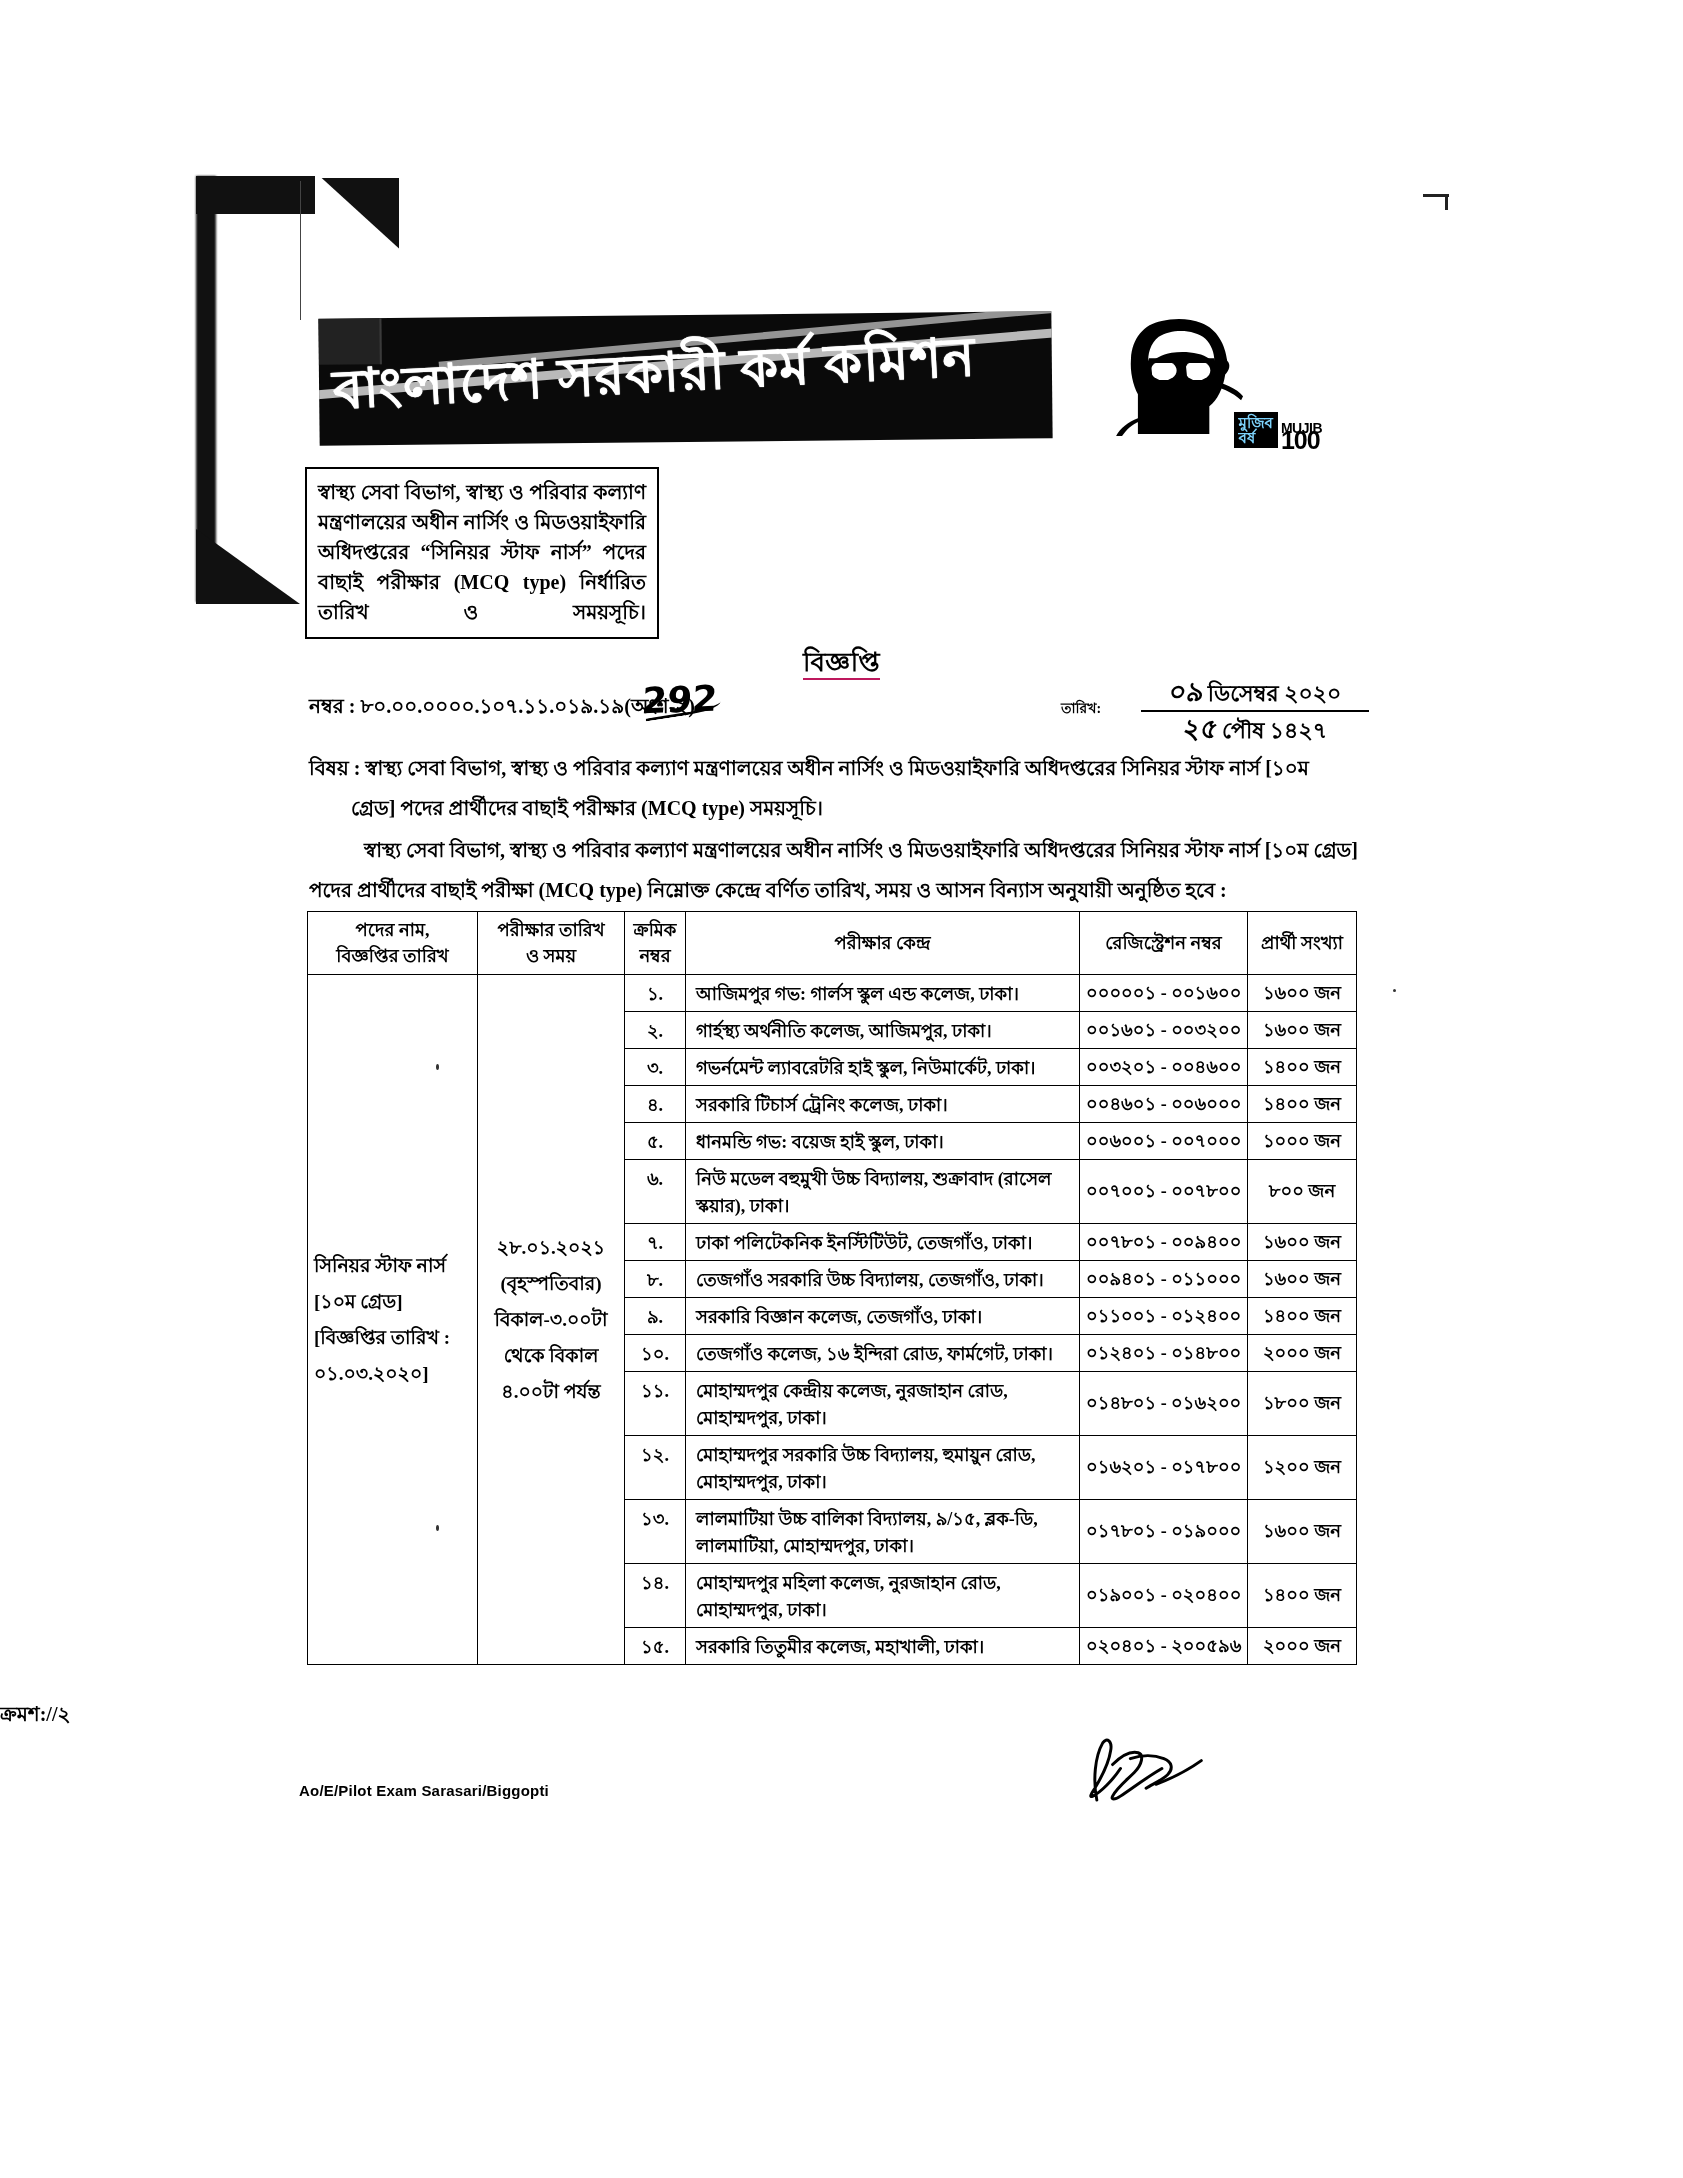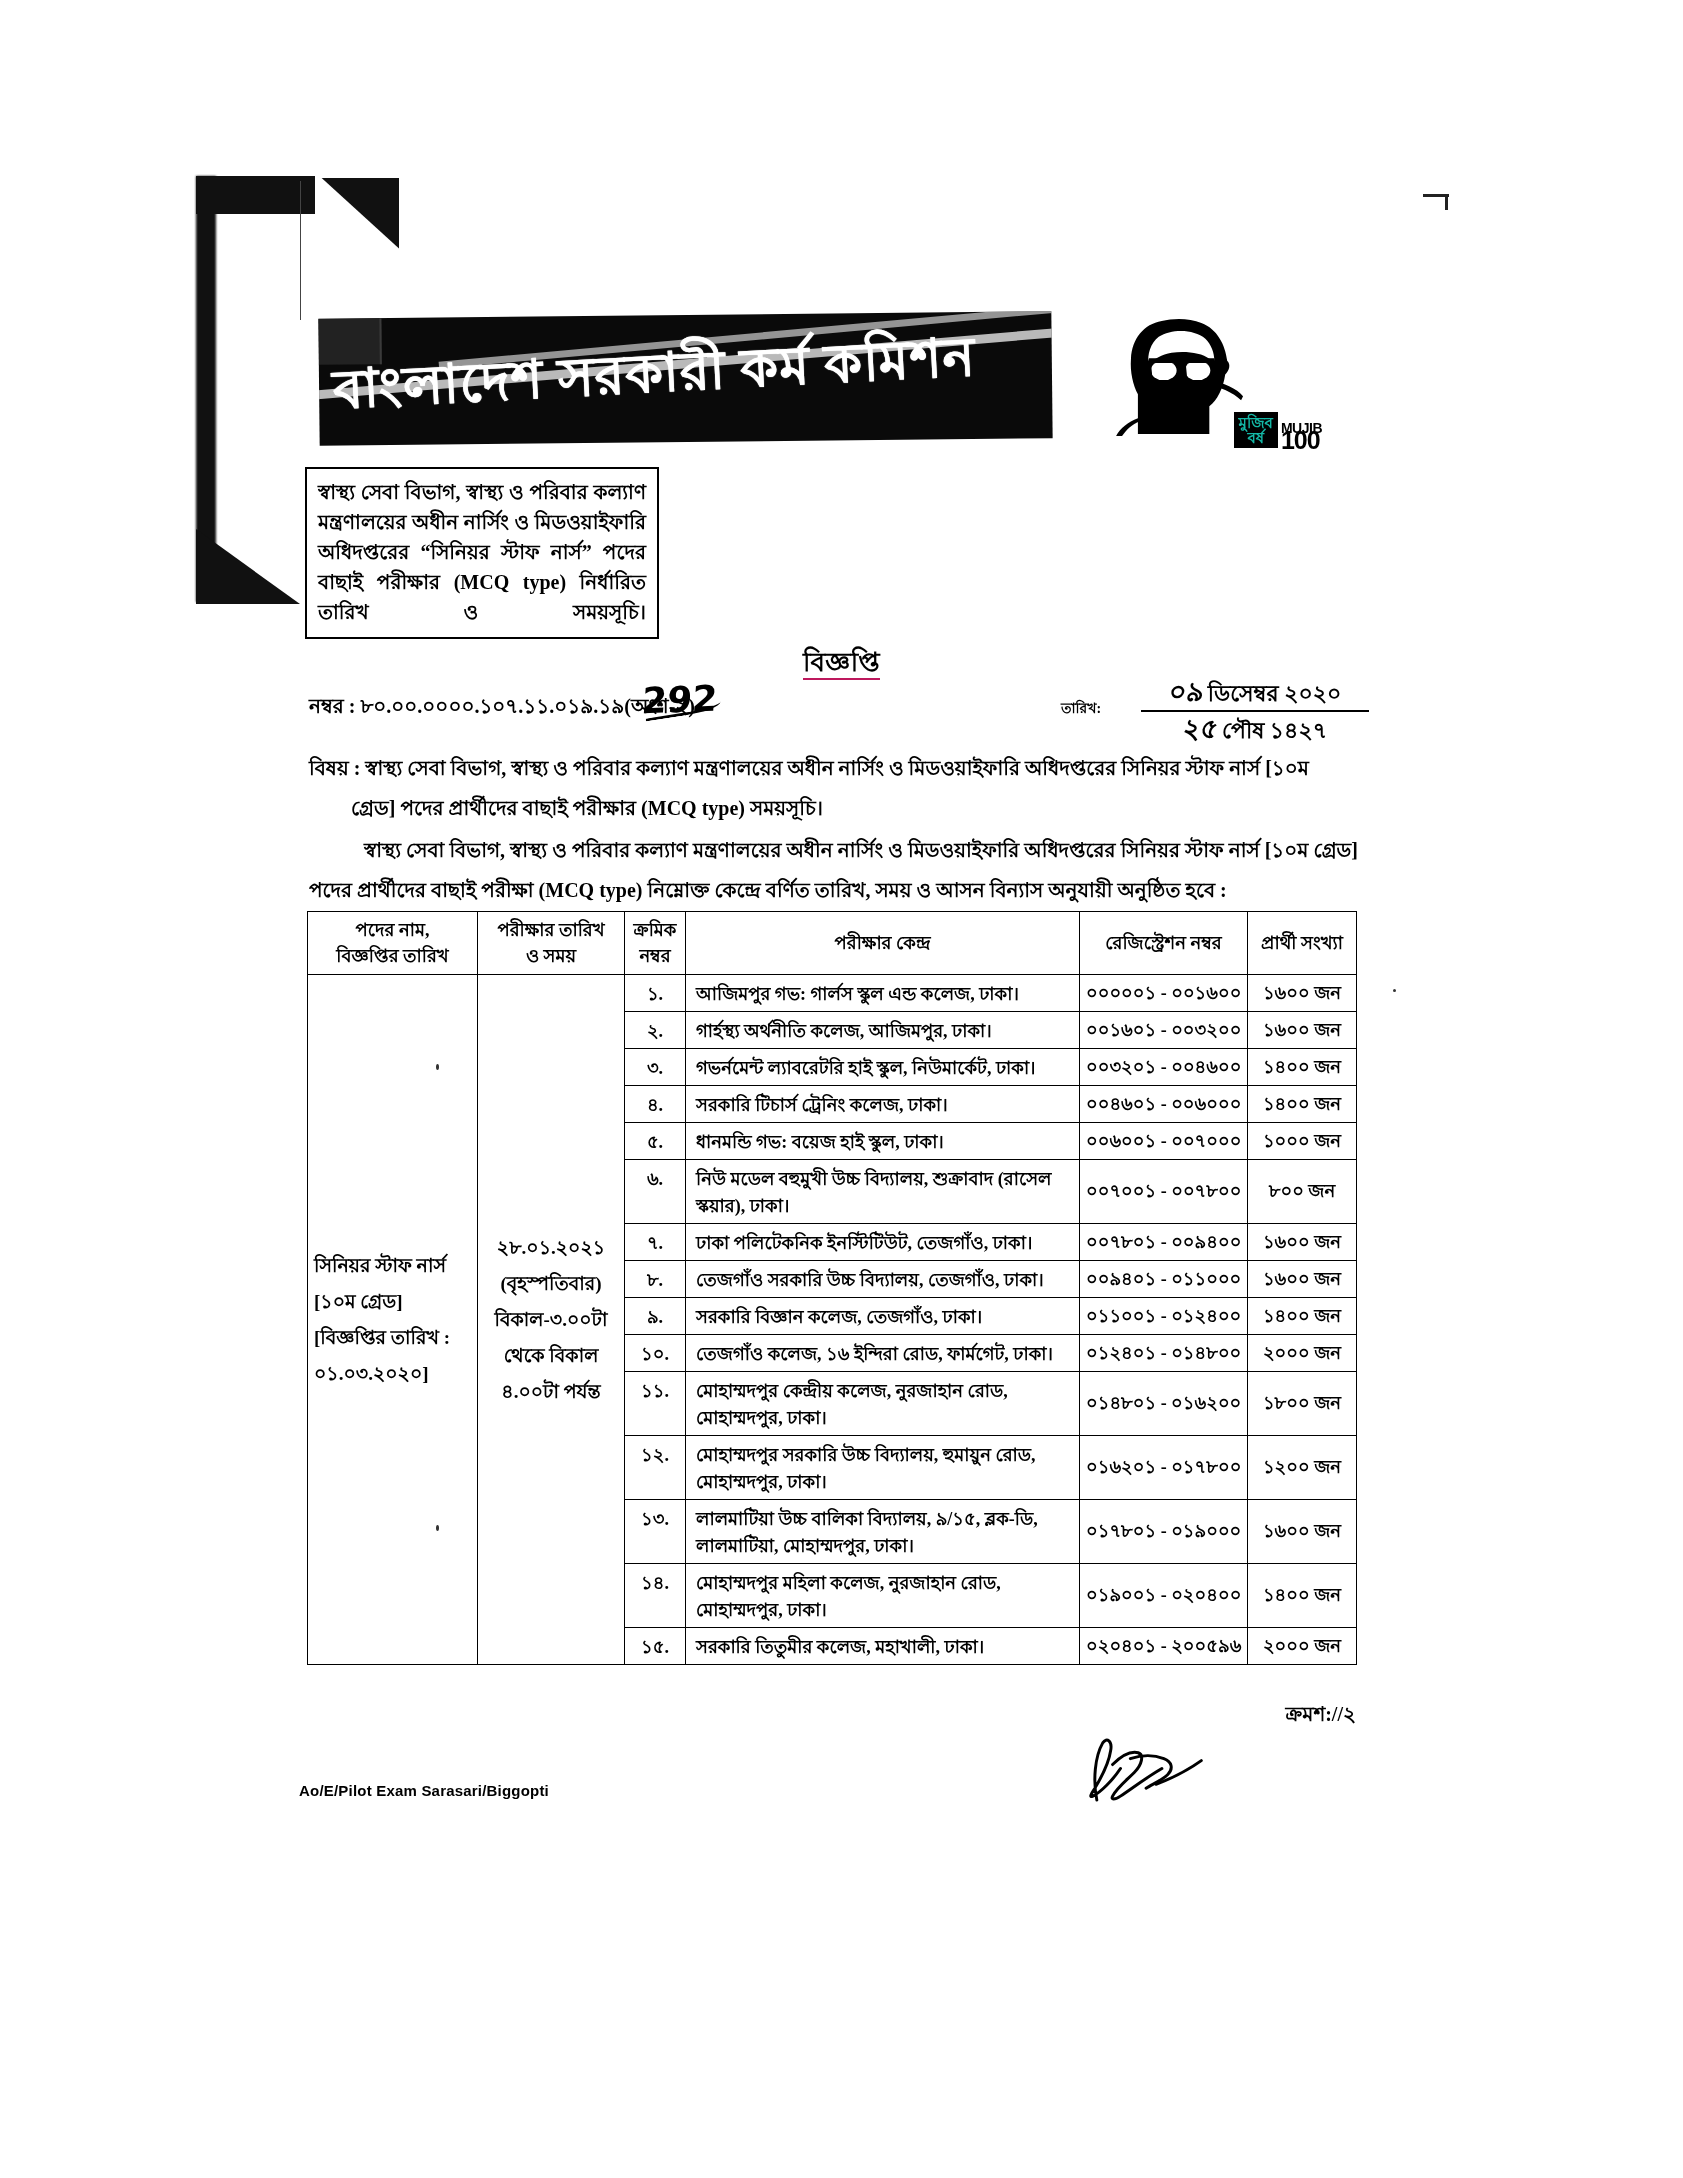--- a/index.html
+++ b/index.html
@@ -130,27 +130,26 @@
     width: 208px; height: 139px;
   }
   #mujib .mujib-caption {
     position: absolute;
     right: 0px; bottom: 6px;
     display: flex;
     align-items: flex-end;
   }
   #mujib .mujib-bn {
     background: #000;
-    color: #14b8a6;
+    color: #7dd3fc;
     font-family: "Liberation Sans", sans-serif;
     font-size: 15px;
     font-weight: 700;
     line-height: 15px;
     padding: 3px 5px;
-    text-align: center;
   }
   #mujib .mujib-en {
     font-family: "Liberation Sans", sans-serif;
     font-weight: 700;
     line-height: 15px;
     margin-left: 3px;
     text-align: left;
   }
   #mujib .mujib-en .m1 { font-size: 14px; display: block; letter-spacing: -0.5px;}
   #mujib .mujib-en .m2 { font-size: 25px; display: block; margin-top: -3px; letter-spacing: -1px;}
@@ -347,21 +346,20 @@
   col.w-sl   { width: 61px;  }
   col.w-cen  { width: 394px; }
   col.w-reg  { width: 168px; }
   col.w-cnt  { width: 109px; }
 
   
   #continuation {
     position: absolute;
     left: 0; top: 1699px;
     width: 1356px;
-    text-align: right;
     font-size: 20px;
     font-weight: 700;
   }
   #signature {
     position: absolute;
     left: 1069px; top: 1735px;
     width: 178px;
     height: 69px;
   }
   #signature svg { display: block; }

